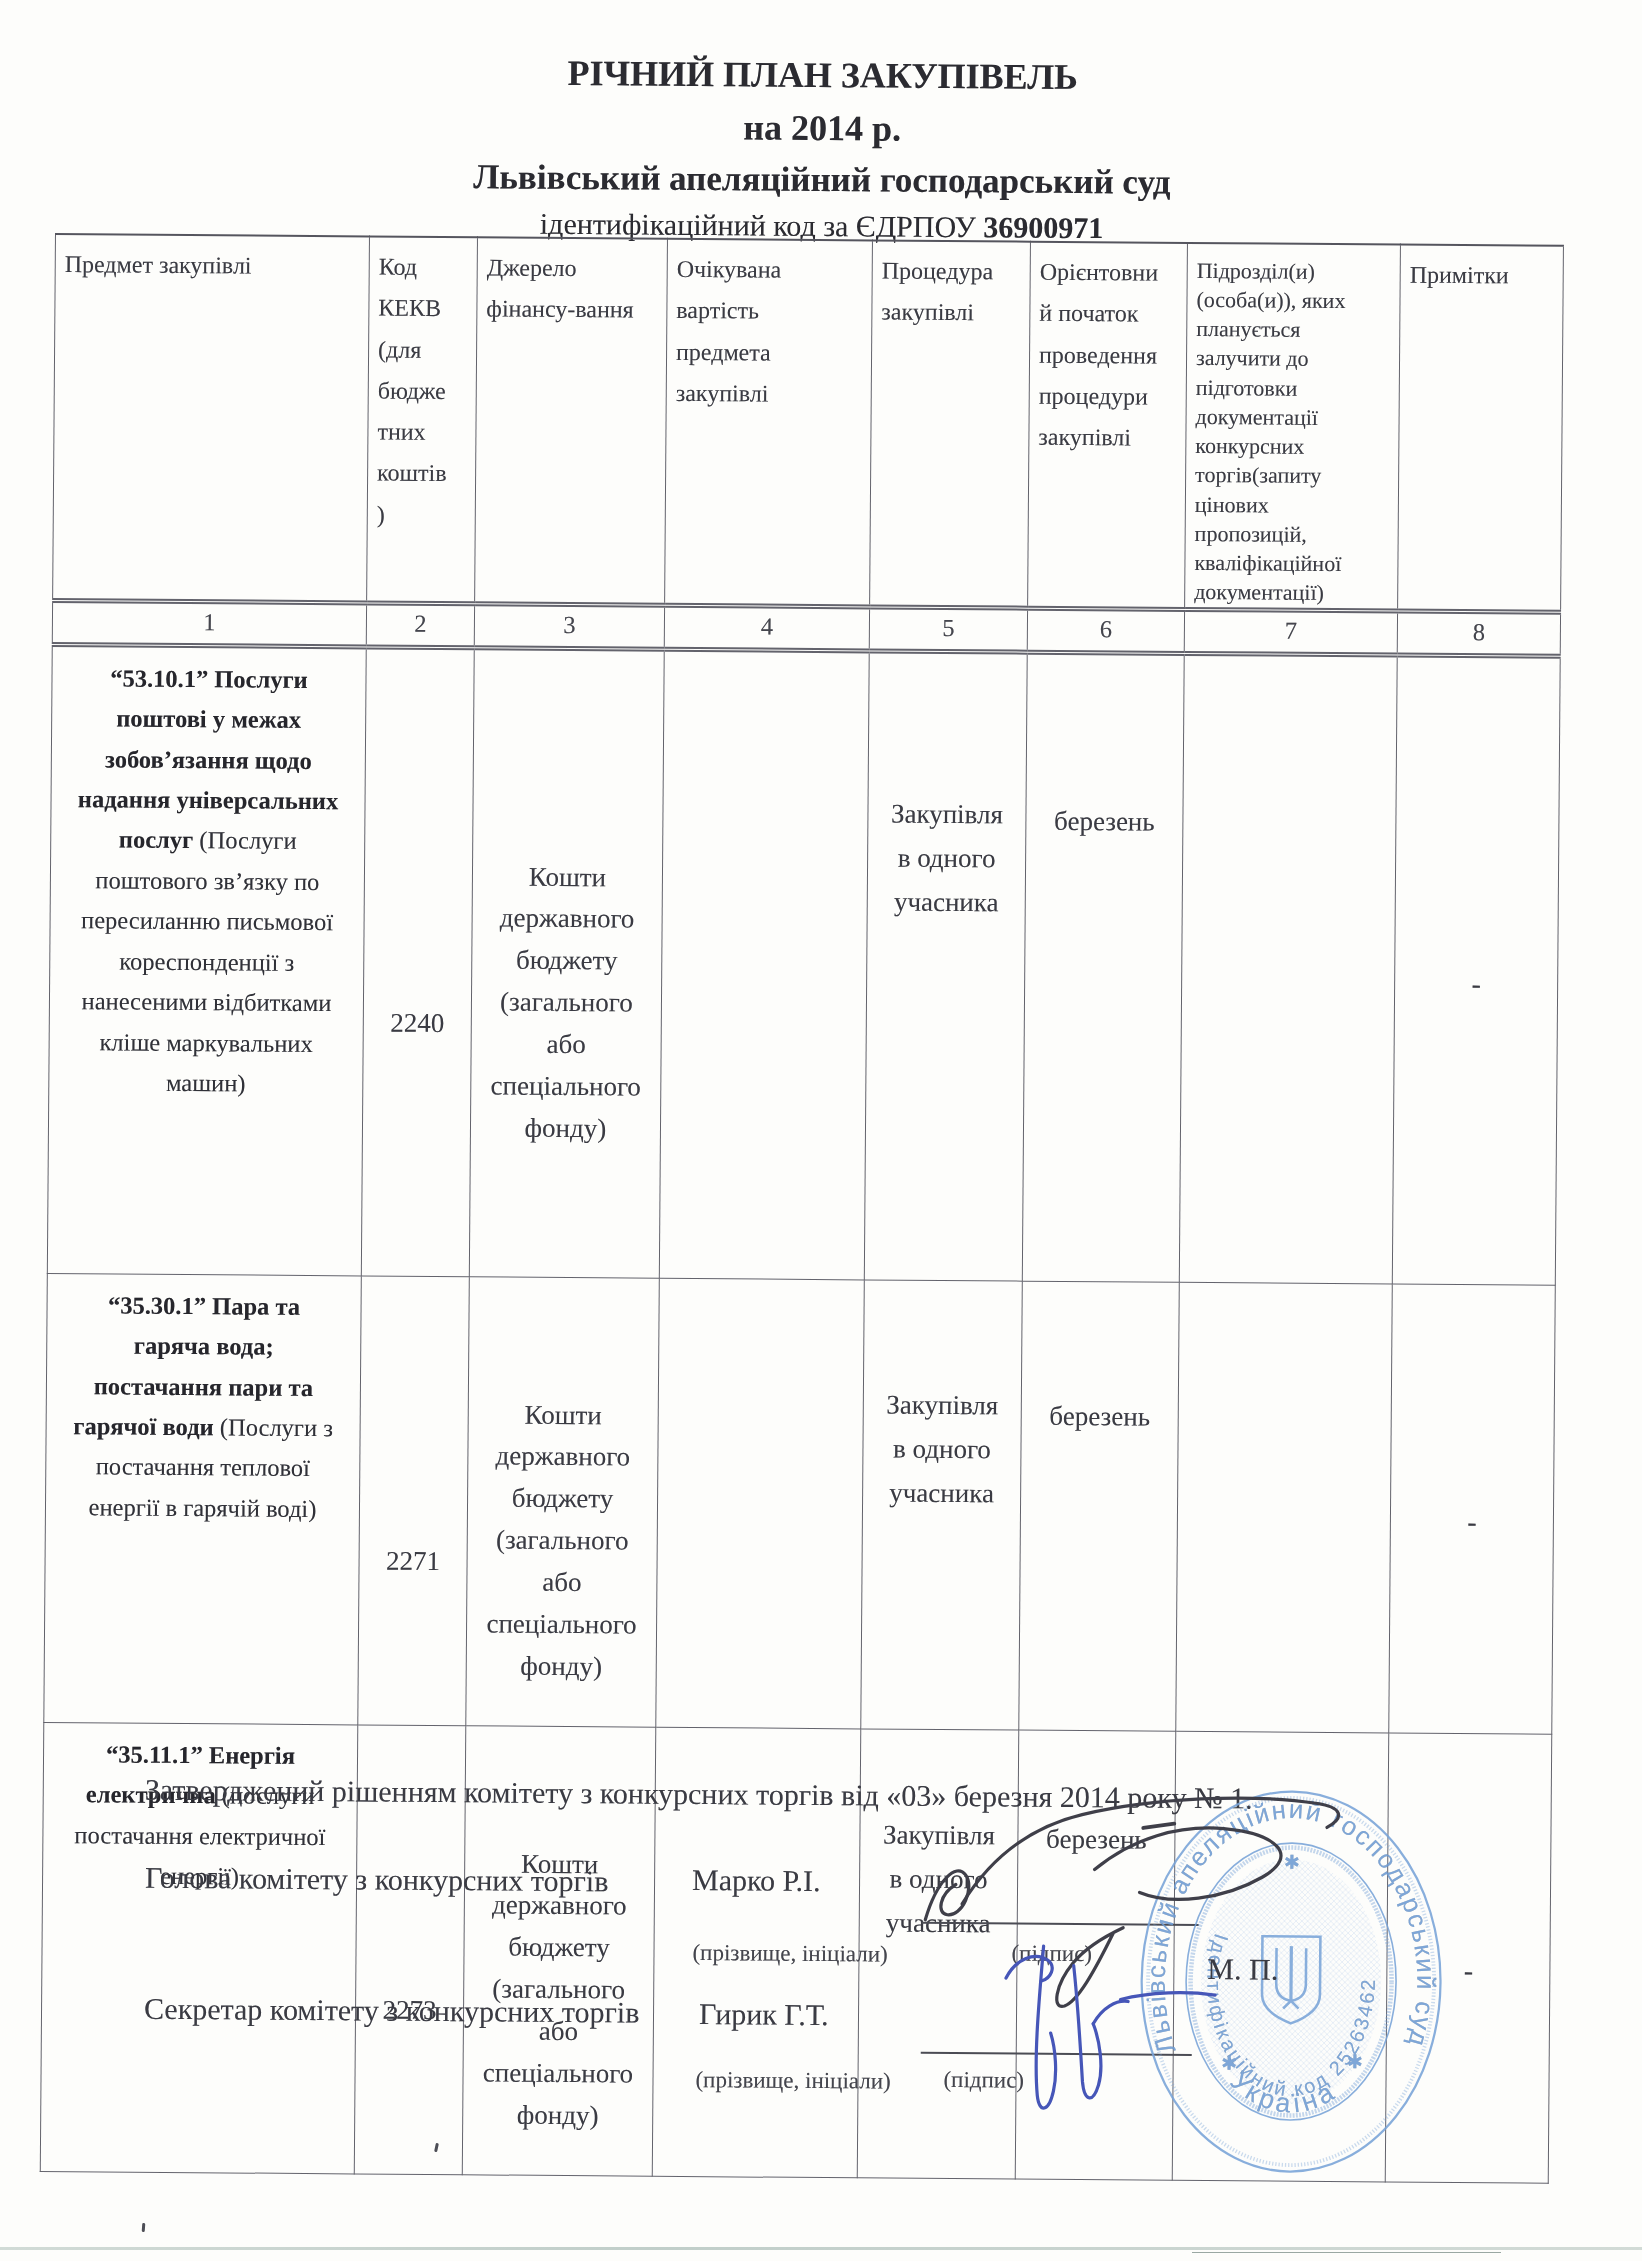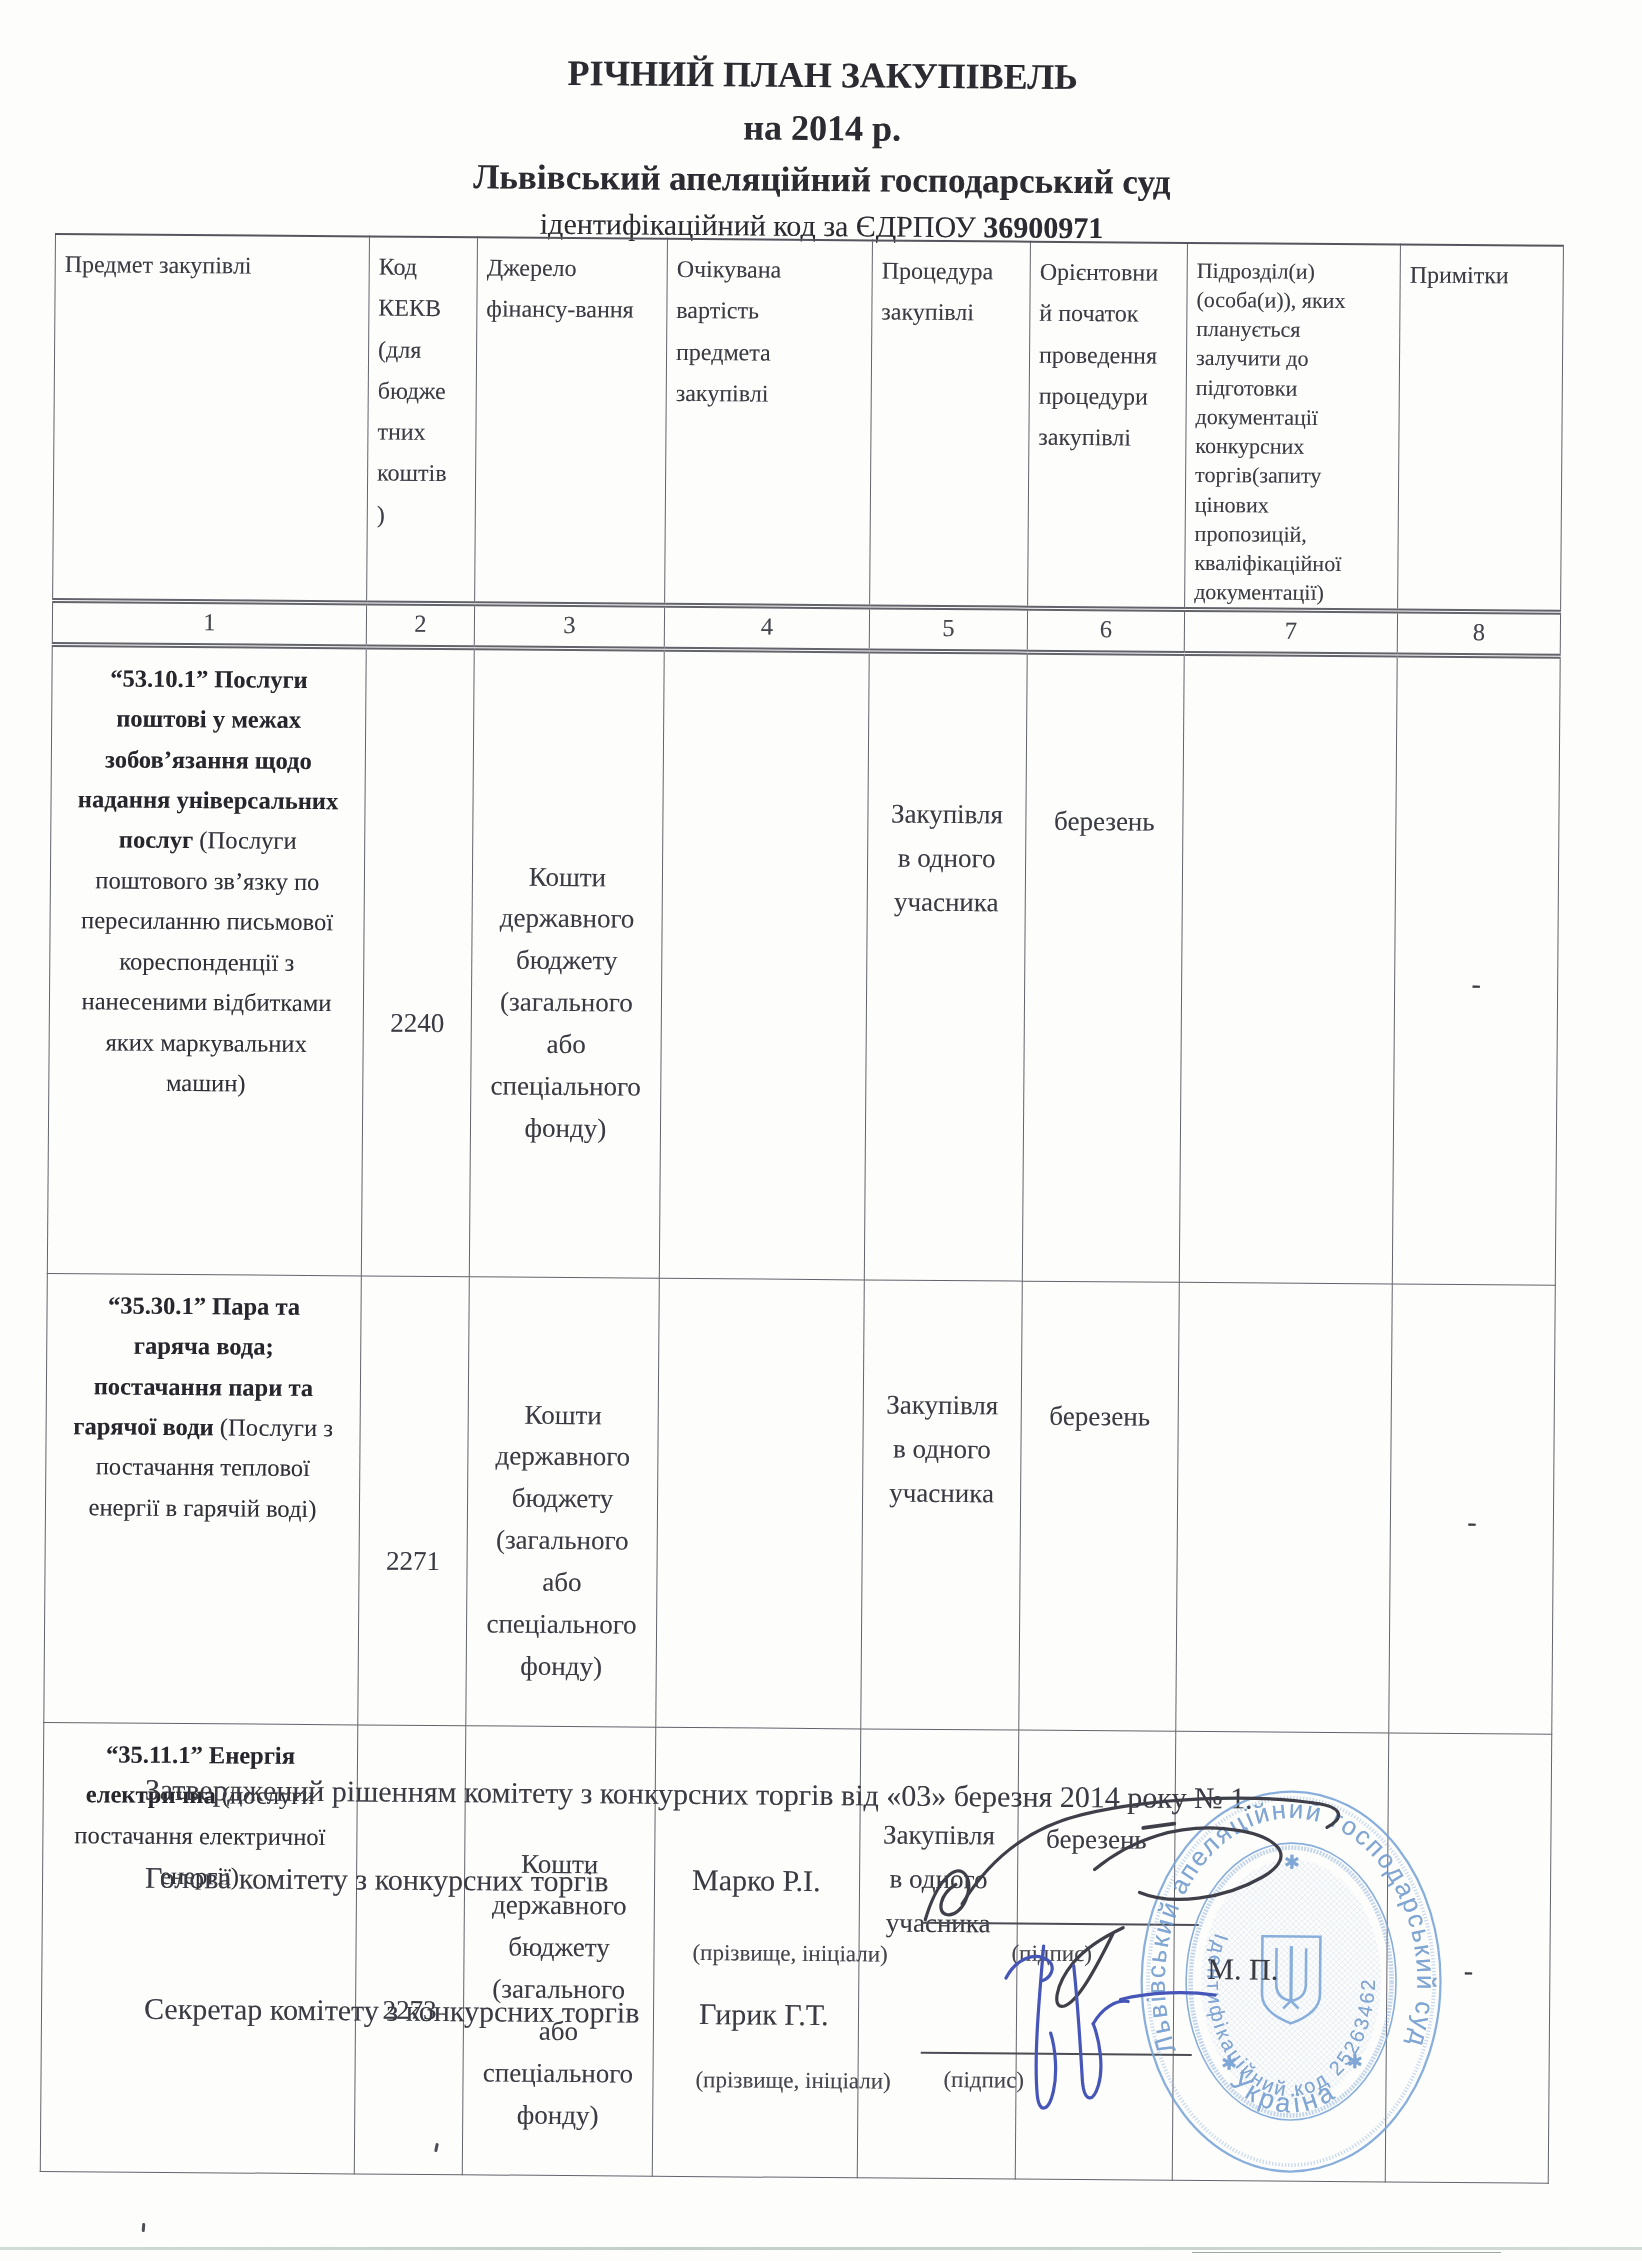--- a/index.html
+++ b/index.html
@@ -133,21 +133,21 @@
         <tr class="datarow r1">
           <td class="c-subject"><b>“53.10.1” Послуги
 поштові у межах
 зобов’язання щодо
 надання універсальних
 послуг </b><span>(Послуги
 поштового зв’язку по
 пересиланню письмової
 кореспонденції з
 нанесеними відбитками
-яких маркувальних
+кліше маркувальних
 машин)</span></td>
           <td class="c-kekv">2240</td>
           <td class="c-fund">Кошти
 державного
 бюджету
 (загального
 або
 спеціального
 фонду)</td>
           <td class="c-empty"></td>

